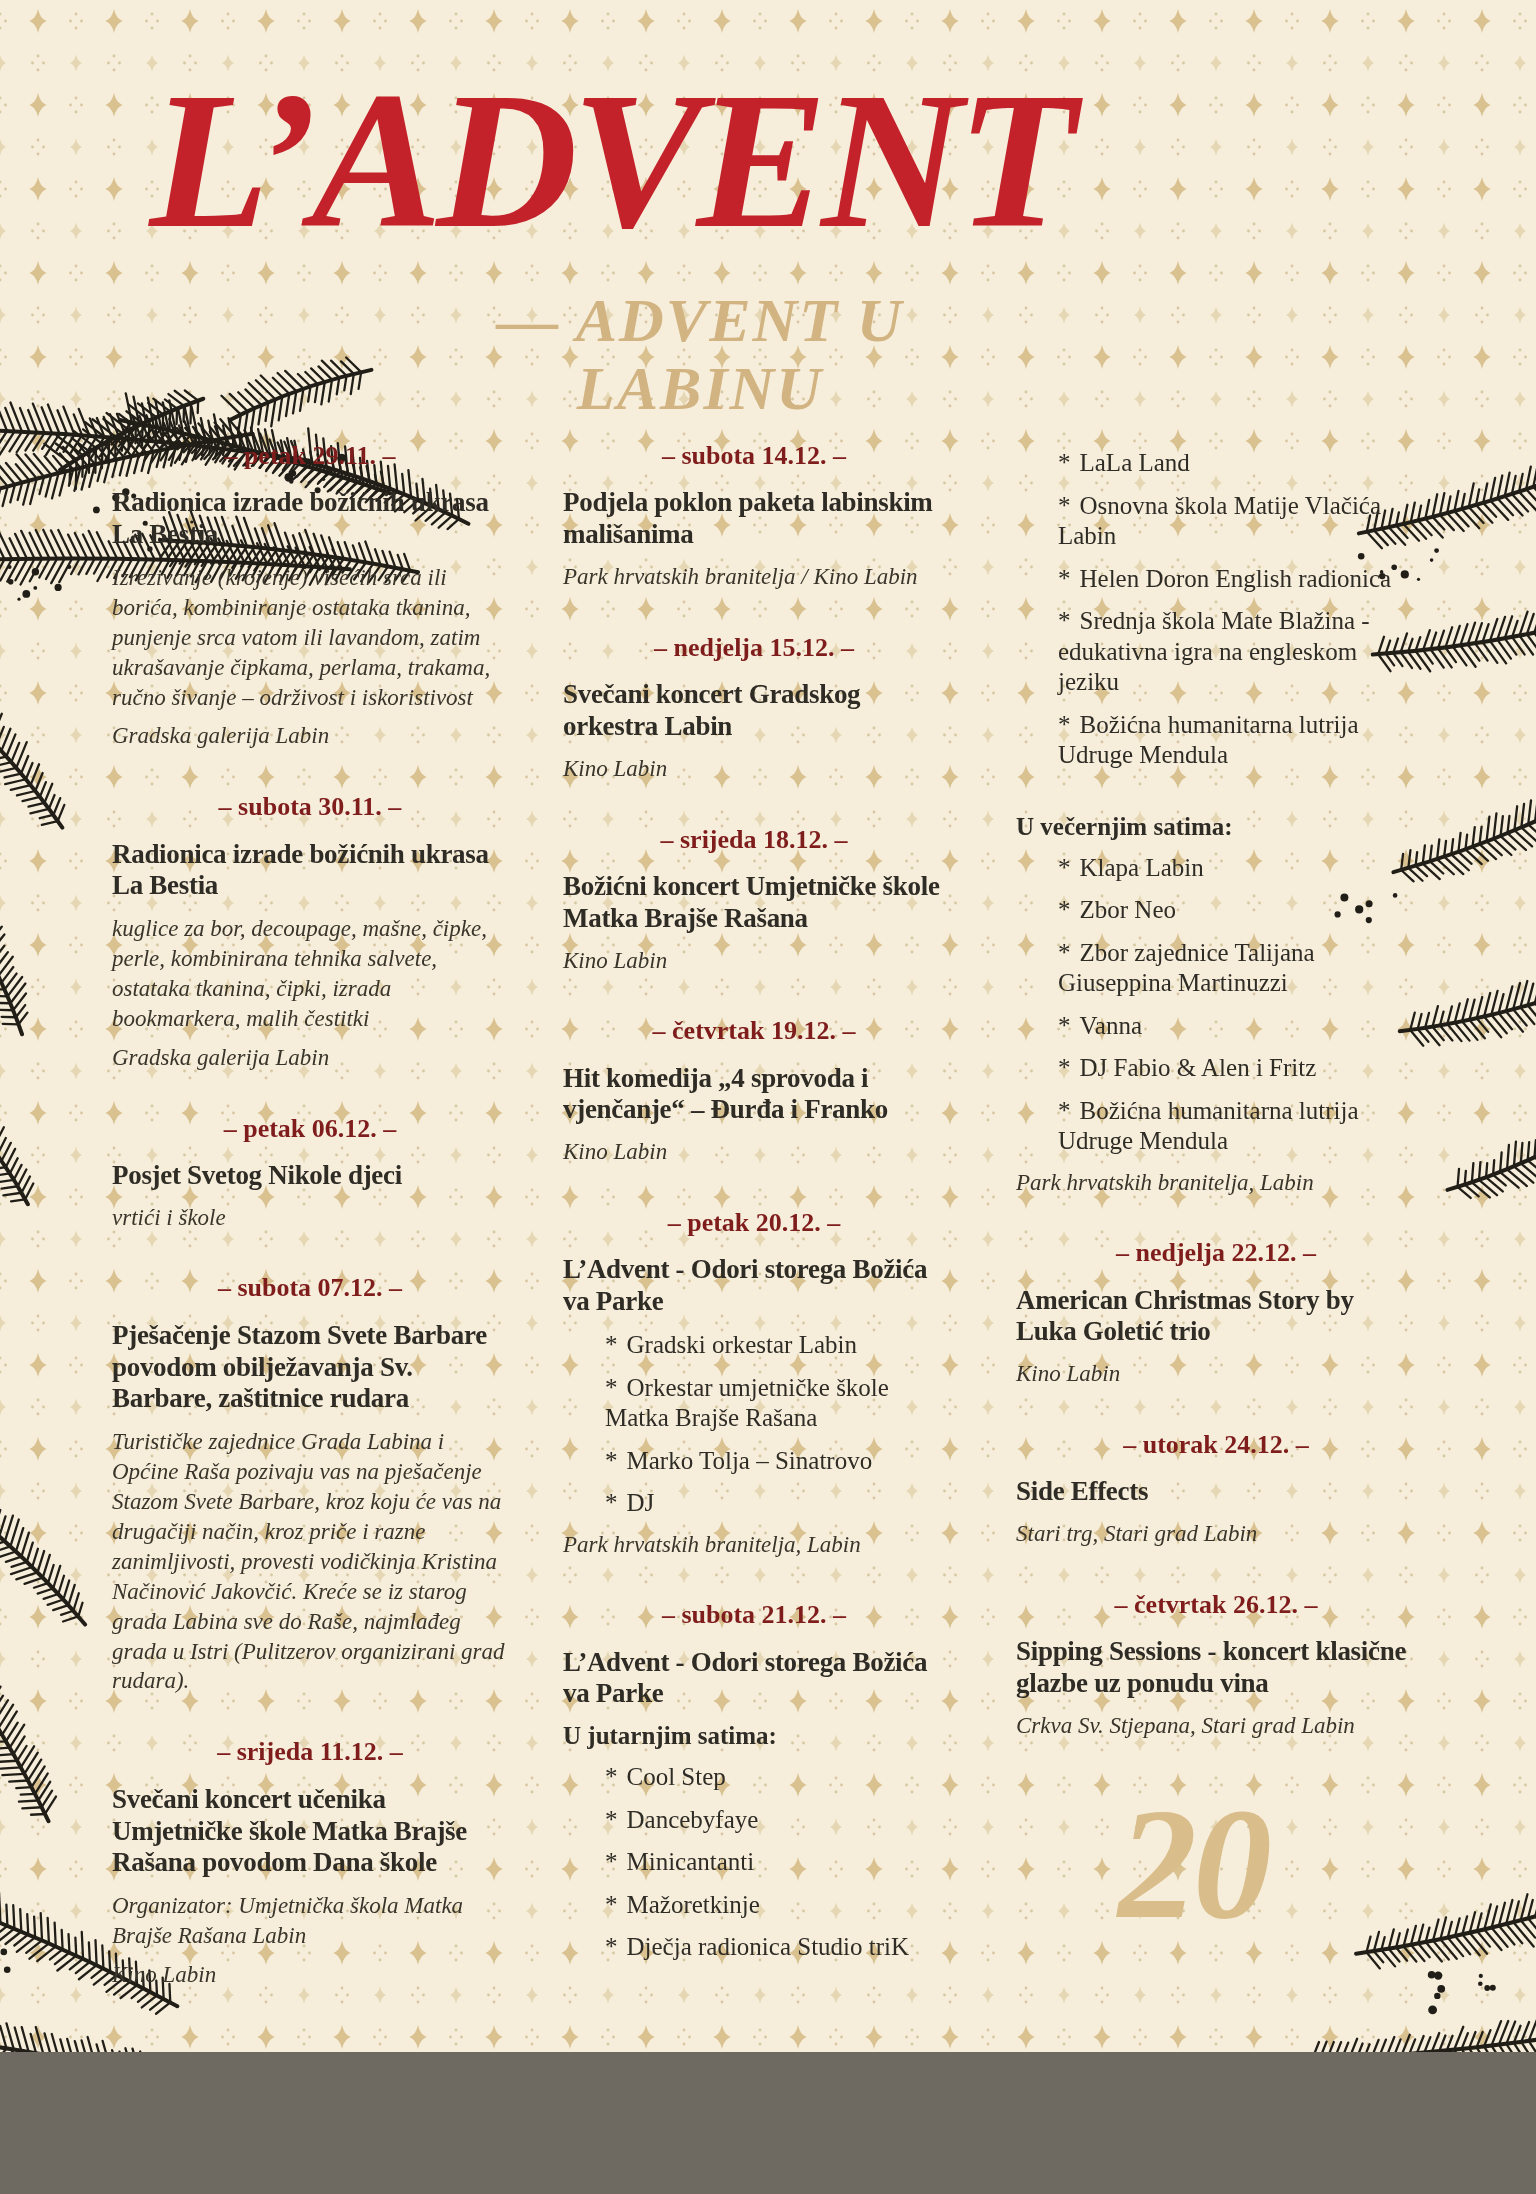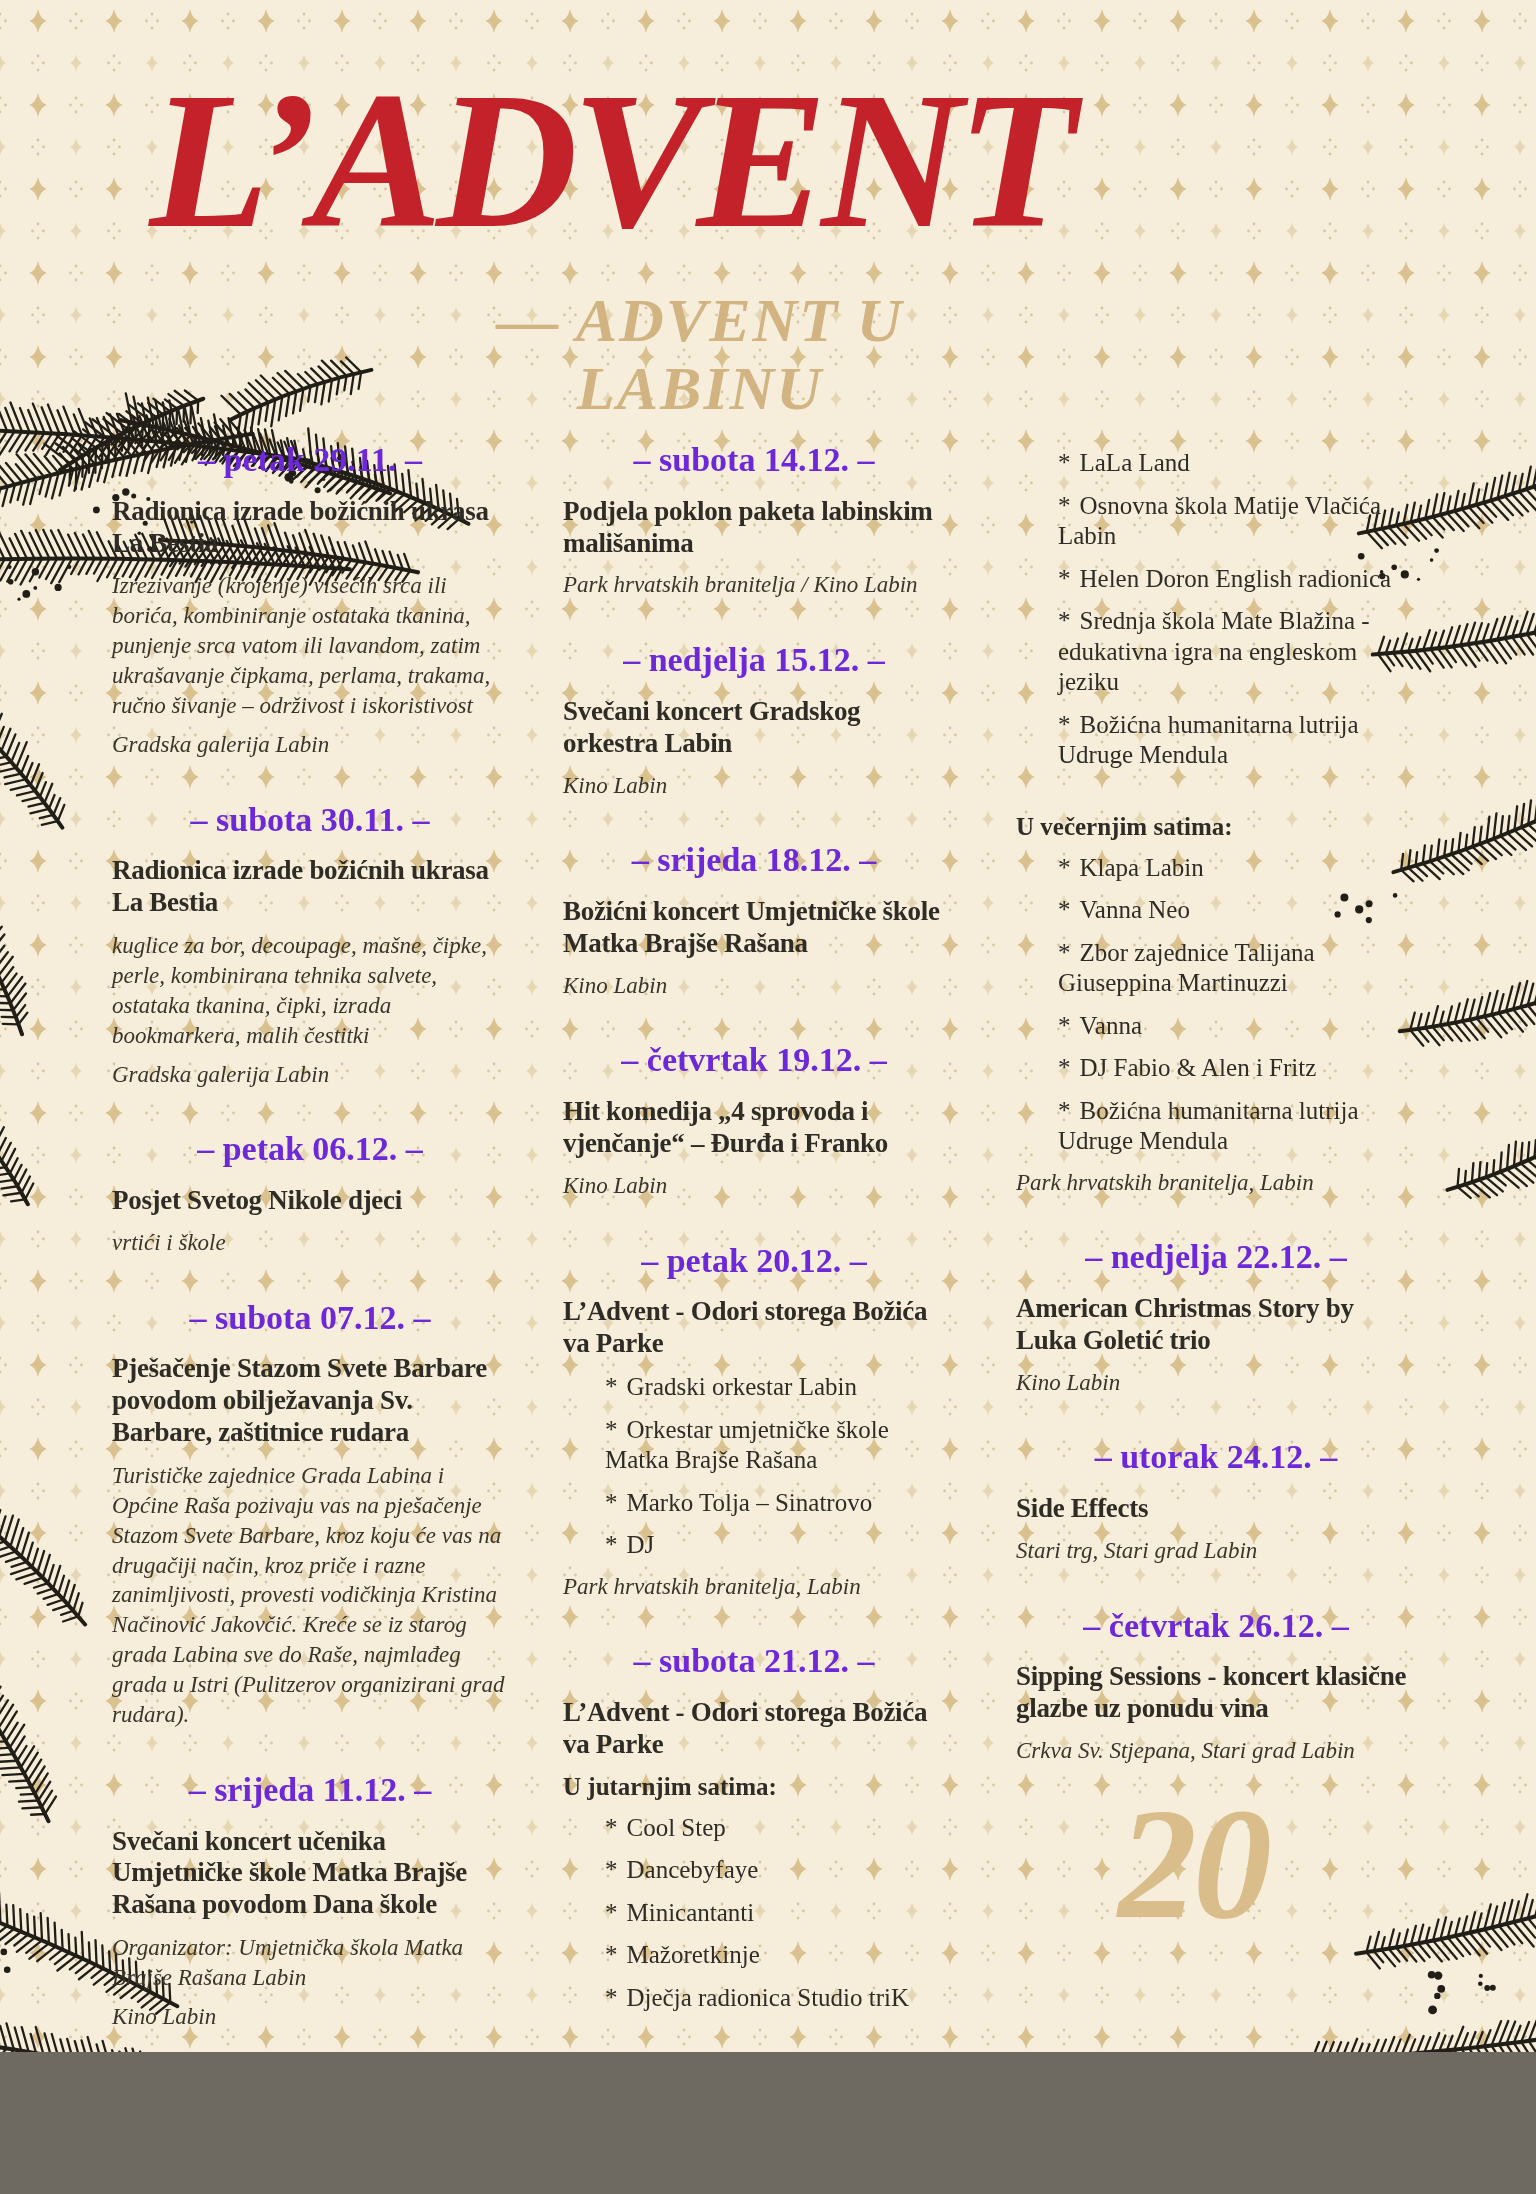--- a/index.html
+++ b/index.html
@@ -26,21 +26,21 @@
   }
 
   .col{position:absolute;top:442px;}
   .col1{left:112px;width:396px;}
   .col2{left:563px;width:382px;}
   .col3{left:1016px;width:400px;}
 
   .block{margin-top:42px;}
   .block:first-child{margin-top:0;}
   .date{
-    font-size:34px;font-weight:700;color:#6d28d9;
+    font-size:26px;font-weight:700;color:#7f1d1d;
     text-align:center;line-height:1.05;margin:0 0 18px;
   }
   .etitle{font-size:27px;font-weight:700;color:#2f2c26;line-height:1.18;margin:0 0 12px;letter-spacing:-0.3px;}
   .desc{font-size:23px;font-style:italic;color:#3a352b;line-height:1.3;margin:0 0 10px;}
   .loc{font-size:23px;font-style:italic;color:#3a352b;line-height:1.25;margin:6px 0 0;}
   .intro{font-size:25px;font-weight:700;color:#2f2c26;margin:12px 0 12px;}
   .bullets{list-style:none;margin:6px 0 10px;padding:0 0 0 42px;}
   .bullets li{font-size:25px;color:#2f2c26;line-height:1.22;margin:0 0 12px;}
   .ast{margin-right:9px;}
 
@@ -414,21 +414,21 @@
           <li><span class="ast">*</span><span>Osnovna škola Matije Vlačića Labin</span></li>
           <li><span class="ast">*</span><span>Helen Doron English radionica</span></li>
           <li><span class="ast">*</span><span>Srednja škola Mate Blažina - edukativna igra na engleskom jeziku</span></li>
           <li><span class="ast">*</span><span>Božićna humanitarna lutrija Udruge Mendula</span></li>
         </ul>
       </div>
       <div class="block">
         <div class="intro">U večernjim satima:</div>
         <ul class="bullets">
           <li><span class="ast">*</span><span>Klapa Labin</span></li>
-          <li><span class="ast">*</span><span>Vanna Neo</span></li>
+          <li><span class="ast">*</span><span>Zbor Neo</span></li>
           <li><span class="ast">*</span><span>Zbor zajednice Talijana Giuseppina Martinuzzi</span></li>
           <li><span class="ast">*</span><span>Vanna</span></li>
           <li><span class="ast">*</span><span>DJ Fabio &amp; Alen i Fritz</span></li>
           <li><span class="ast">*</span><span>Božićna humanitarna lutrija Udruge Mendula</span></li>
         </ul>
         <div class="loc">Park hrvatskih branitelja, Labin</div>
       </div>
       <div class="block">
         <div class="date">– nedjelja 22.12. –</div>
         <div class="etitle">American Christmas Story by Luka Goletić trio</div>

